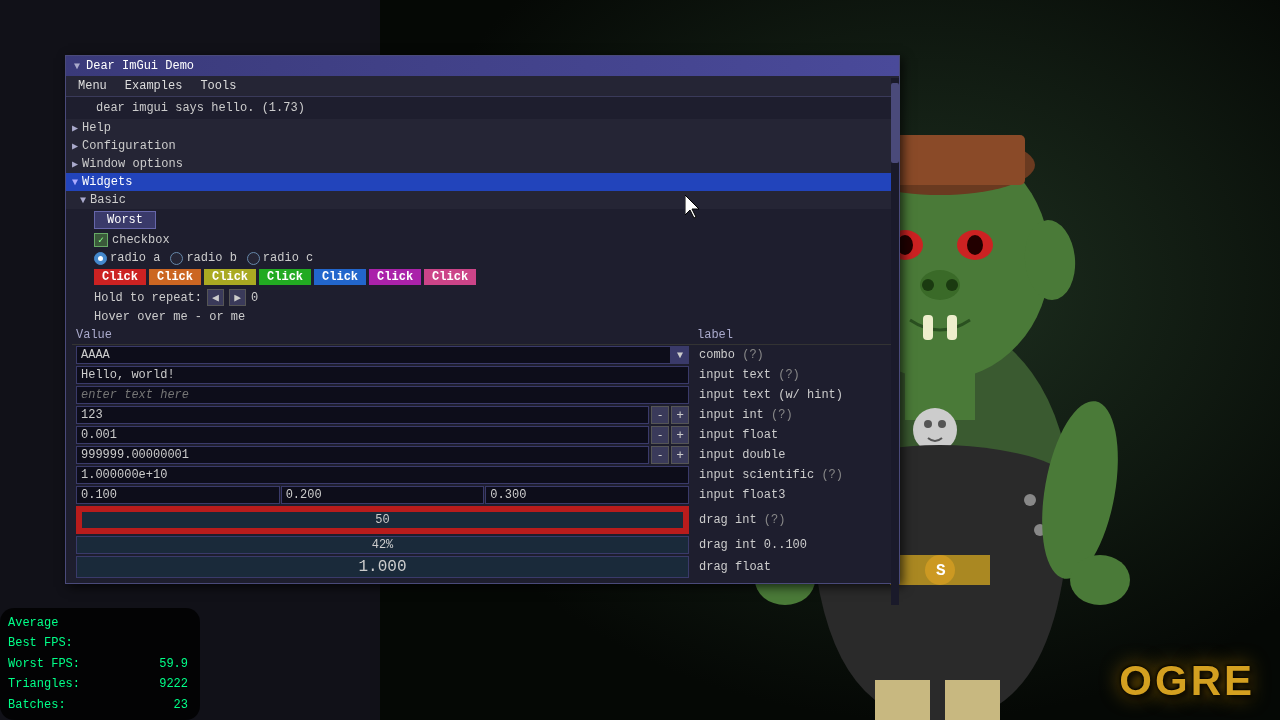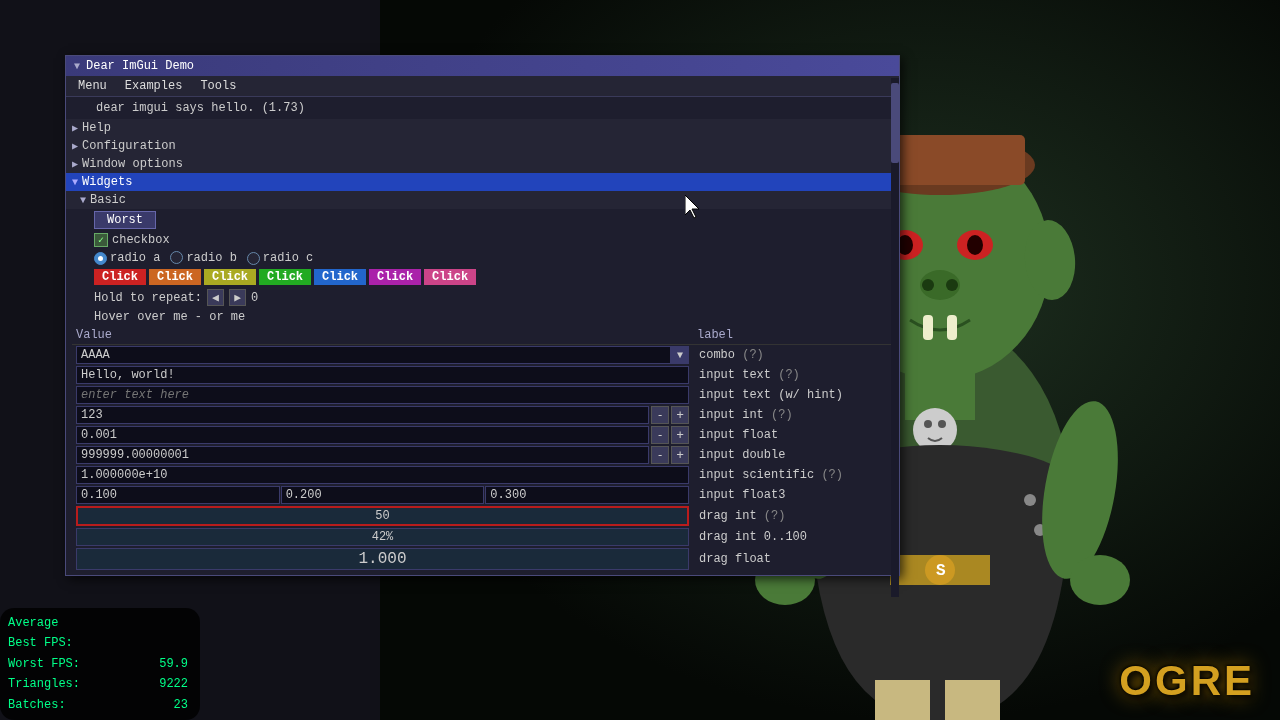--- a/index.html
+++ b/index.html
@@ -167,21 +167,21 @@
           <span>checkbox</span>
         </div>
 
         <div style="display:flex;align-items:center;gap:10px;padding:2px 0;font-size:12px;">
           <div style="display:flex;align-items:center;gap:3px;cursor:pointer;">
             <div style="width:13px;height:13px;border-radius:50%;border:1px solid #4488cc;background:#4488cc;display:flex;align-items:center;justify-content:center;">
               <div style="width:5px;height:5px;border-radius:50%;background:#fff;"></div>
             </div>
             <span style="color:#cccccc;">radio a</span>
           </div>
-          <div style="display:flex;align-items:flex-start;gap:3px;cursor:pointer;">
+          <div style="display:flex;align-items:flex-end;gap:3px;cursor:pointer;">
             <div style="width:13px;height:13px;border-radius:50%;border:1px solid #6688aa;background:#252535;"></div>
             <span style="color:#cccccc;">radio b</span>
           </div>
           <div style="display:flex;align-items:center;gap:3px;cursor:pointer;">
             <div style="width:13px;height:13px;border-radius:50%;border:1px solid #6688aa;background:#252535;"></div>
             <span style="color:#cccccc;">radio c</span>
           </div>
         </div>
 
         <div style="display:flex;align-items:center;gap:3px;padding:2px 0;flex-wrap:wrap;">
@@ -285,21 +285,21 @@
                   <input type="text" value="0.100" style="background: rgb(13, 13, 26); border: 1px solid rgb(58, 58, 106); color: rgb(204, 204, 204); font-family: &quot;Courier New&quot;, monospace; font-size: 12px; padding: 1px 4px; flex: 1 1 0%; outline: none; width: 0px;">
                   <input type="text" value="0.200" style="background: rgb(13, 13, 26); border: 1px solid rgb(58, 58, 106); color: rgb(204, 204, 204); font-family: &quot;Courier New&quot;, monospace; font-size: 12px; padding: 1px 4px; flex: 1 1 0%; outline: none; width: 0px;">
                   <input type="text" value="0.300" style="background: rgb(13, 13, 26); border: 1px solid rgb(58, 58, 106); color: rgb(204, 204, 204); font-family: &quot;Courier New&quot;, monospace; font-size: 12px; padding: 1px 4px; flex: 1 1 0%; outline: none; width: 0px;">
                 </div>
               </td>
               <td style="color:#cccccc;padding:1px 6px;white-space:nowrap;">input float3</td>
             </tr>
 
             <tr>
               <td style="padding:1px 4px;">
-                <div style="background:#1a2a3a;border:2px solid #b91c1c;color:#cccccc;font-size:12px;padding:1px 4px;text-align:center;cursor:ew-resize;font-family:'Courier New',monospace;">50</div>
+                <div style="background:#1a2a3a;border:6px solid #b91c1c;color:#cccccc;font-size:12px;padding:1px 4px;text-align:center;cursor:ew-resize;font-family:'Courier New',monospace;">50</div>
               </td>
               <td style="color:#cccccc;padding:1px 6px;white-space:nowrap;">drag int <span style="color:#888;">(?)</span></td>
             </tr>
 
             <tr>
               <td style="padding:1px 4px;">
                 <div style="background:#1a2a3a;border:1px solid #3a3a6a;color:#cccccc;font-size:12px;padding:1px 4px;text-align:center;cursor:ew-resize;font-family:'Courier New',monospace;">42%</div>
               </td>
               <td style="color:#cccccc;padding:1px 6px;white-space:nowrap;">drag int 0..100</td>
             </tr>

